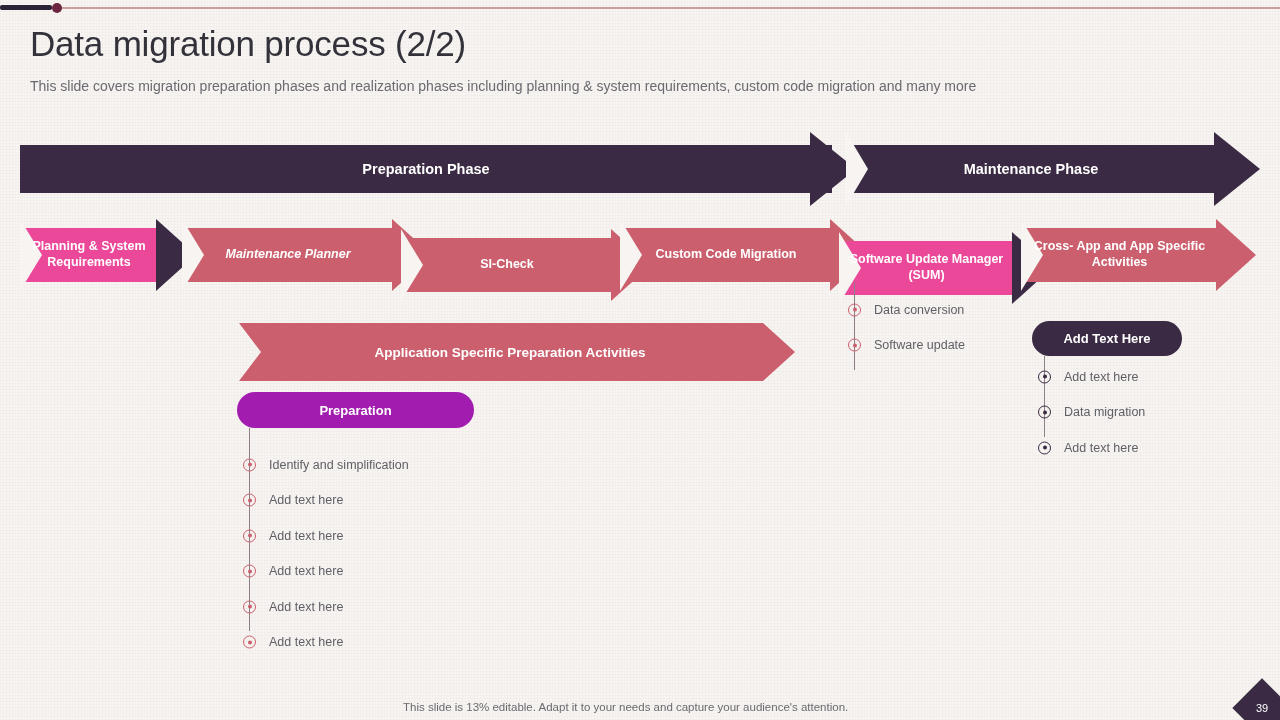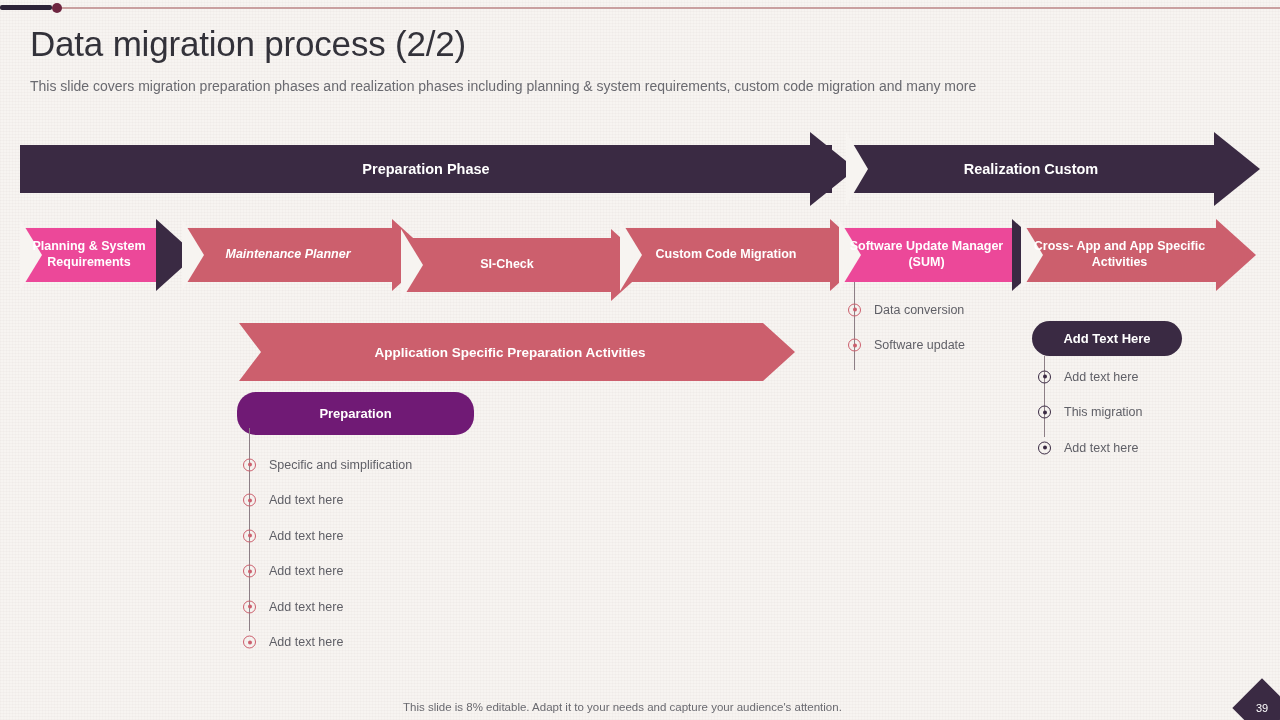--- a/index.html
+++ b/index.html
@@ -71,21 +71,21 @@
     clip-path:polygon(0 0, 524px 0, 556px 50%, 524px 100%, 0 100%, 22px 50%);
     display:flex;align-items:center;justify-content:center;
   }
   #actarrow span{color:#fff;font-size:13.5px;font-weight:bold;margin-left:-14px;}
 
   
   .pill{
     position:absolute;display:flex;align-items:center;justify-content:center;
     border-radius:19px;color:#fff;font-size:13px;font-weight:bold;
   }
-  #pill-prep{left:237px;top:392px;width:237px;height:43px;background:#701a75;}
+  #pill-prep{left:237px;top:392px;width:237px;height:36px;background:#a21caf;}
   #pill-add{left:1032px;top:321px;width:150px;height:35px;background:#3a2a43;}
 
   
   .blist{position:absolute;}
   .blist .rail{position:absolute;left:6px;top:6px;width:1px;background:#8d7f86;}
   .bitem{position:relative;height:35.5px;display:flex;align-items:center;}
   .bdot{
     position:absolute;left:0;top:50%;transform:translateY(-50%);
     width:13px;height:13px;border-radius:50%;
     display:flex;align-items:center;justify-content:center;box-sizing:border-box;
@@ -121,21 +121,21 @@
 
 <div id="title">Data migration process (2/2)</div>
 <div id="subtitle">This slide covers migration preparation phases and realization phases including planning &amp; system requirements, custom code migration and many more</div>
 
 <div class="phasebar" style="left:20px;top:145px;width:812px;">
   <div class="lbl">Preparation Phase</div>
 </div>
 <div class="phasehead" style="left:810px;top:132px;"></div>
 
 <div class="phasebar" style="left:846px;top:145px;width:370px;">
-  <div class="lbl">Realization Custom</div>
+  <div class="lbl">Maintenance Phase</div>
 </div>
 <div class="phase-notch" style="left:846px;top:132px;"></div>
 <div class="phasehead" style="left:1214px;top:132px;"></div>
 
 <div class="chev chev-dark" style="left:20px;top:228px;width:138px;">
   <div class="chev-tailnotch"></div>
   <div class="chev-arrow chev-dark" style="left:136px;background:#3a2a43;"></div>
   <span>Planning &amp; System Requirements</span>
 </div>
 
@@ -150,21 +150,21 @@
   <div class="chev-arrow" style="left:210px;background:#cc5f6d;"></div>
   <span>SI-Check</span>
 </div>
 
 <div class="chev chev-pink" style="left:620px;top:228px;width:212px;text-align:center;">
   <div class="chev-tailnotch"></div>
   <div class="chev-arrow" style="left:210px;background:#cc5f6d;"></div>
   <span>Custom Code Migration</span>
 </div>
 
-<div class="chev chev-dark" style="left:839px;top:228px;width:175px;">
+<div class="chev chev-dark" style="left:839px;top:241px;width:175px;">
   <div class="chev-tailnotch"></div>
   <div class="chev-arrow" style="left:173px;background:#3a2a43;"></div>
   <span>Software Update Manager (SUM)</span>
 </div>
 
 <div class="chev chev-pink" style="left:1021px;top:228px;width:197px;align-items:center;">
   <div class="chev-tailnotch"></div>
   <div class="chev-arrow" style="left:195px;background:#cc5f6d;"></div>
   <span>Cross- App and App Specific Activities</span>
 </div>
@@ -178,21 +178,21 @@
 </div>
 <div class="connector" style="left:249px;top:428px;height:32px;"></div>
 
 <div class="blist" style="left:243px;top:447px;">
   <div class="rail" style="height:178px;"></div>
 
   <div class="bitem">
     <span class="bdot pinkd">
         <i></i>
       </span>
-    <span class="btxt">Specific and simplification</span>
+    <span class="btxt">Identify and simplification</span>
   </div>
   <div class="bitem">
     <span class="bdot pinkd">
         <i></i>
       </span>
     <span class="btxt">Add text here</span>
   </div>
   <div class="bitem">
     <span class="bdot pinkd">
         <i></i>
@@ -248,26 +248,26 @@
   <div class="bitem">
     <span class="bdot darkd">
         <i></i>
       </span>
     <span class="btxt">Add text here</span>
   </div>
   <div class="bitem">
     <span class="bdot darkd">
         <i></i>
       </span>
-    <span class="btxt">This migration</span>
+    <span class="btxt">Data migration</span>
   </div>
   <div class="bitem">
     <span class="bdot darkd">
         <i></i>
       </span>
     <span class="btxt">Add text here</span>
   </div>
 </div>
 
-<div id="footer">This slide is 8% editable. Adapt it to your needs and capture your audience's attention.</div>
+<div id="footer">This slide is 13% editable. Adapt it to your needs and capture your audience's attention.</div>
 <div id="pagebadge">
   <span>39</span>
 </div>
 
 </body></html>

